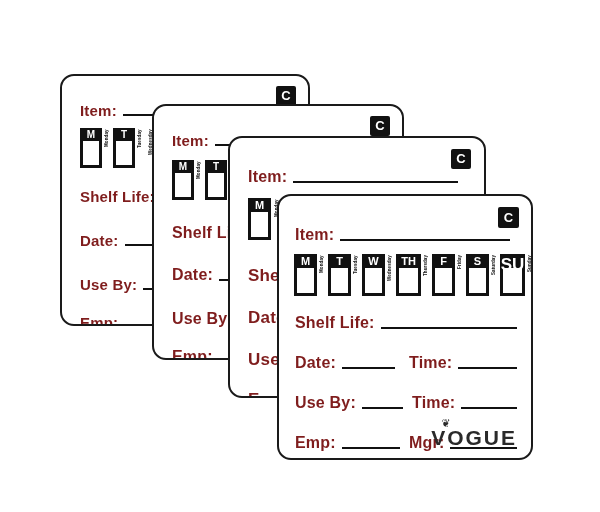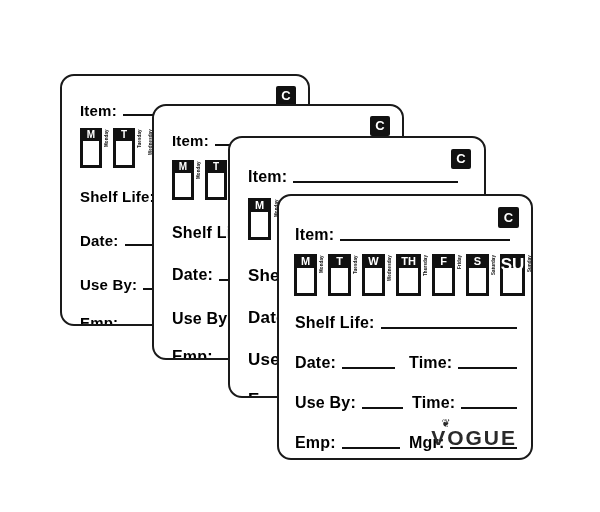--- a/index.html
+++ b/index.html
@@ -48,21 +48,21 @@
 
   
   .row {
     position: absolute;
     display: flex;
     align-items: flex-end;
     white-space: nowrap;
   }
   .row .lab {
     font-weight: bold;
-    color: #000000;
+    color: #7f1d1d;
     letter-spacing: .2px;
   }
   .rule {
     flex: 1 1 auto;
     border-bottom: 2px solid #111111;
     margin-left: 6px;
     margin-bottom: 3px;
     min-width: 10px;
   }
 

